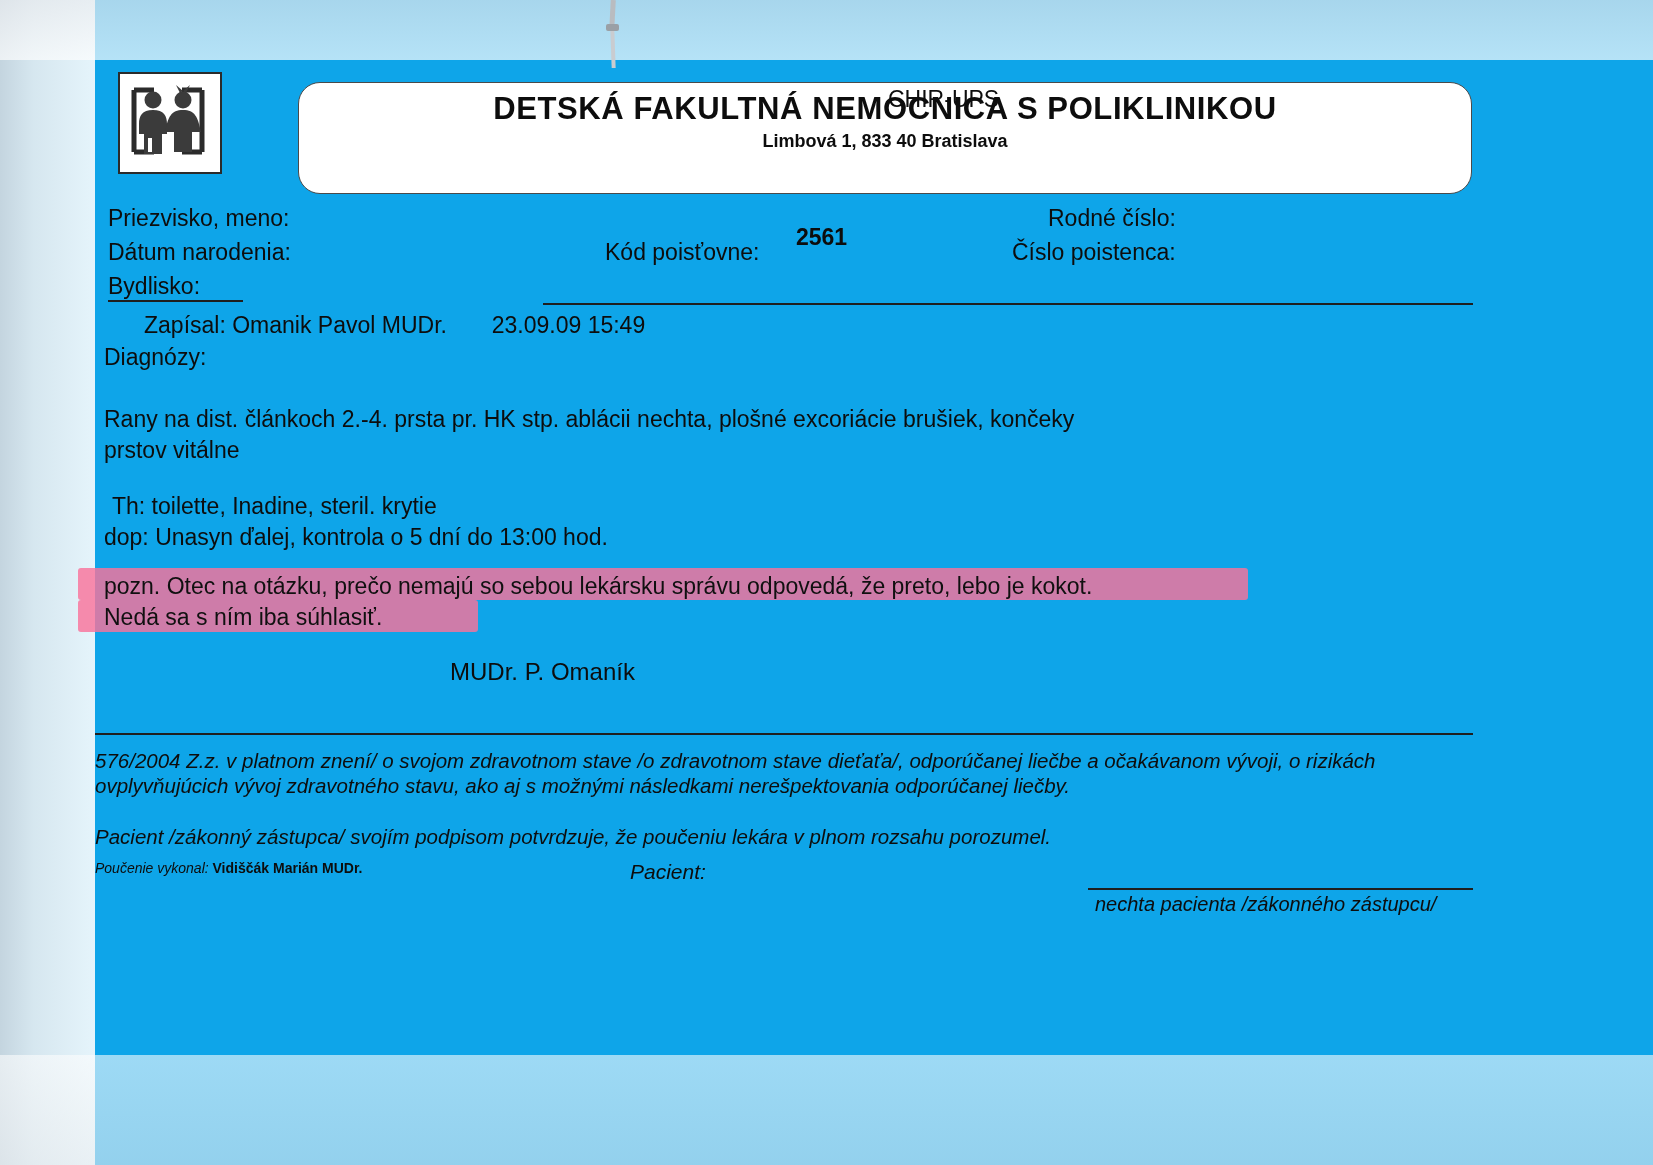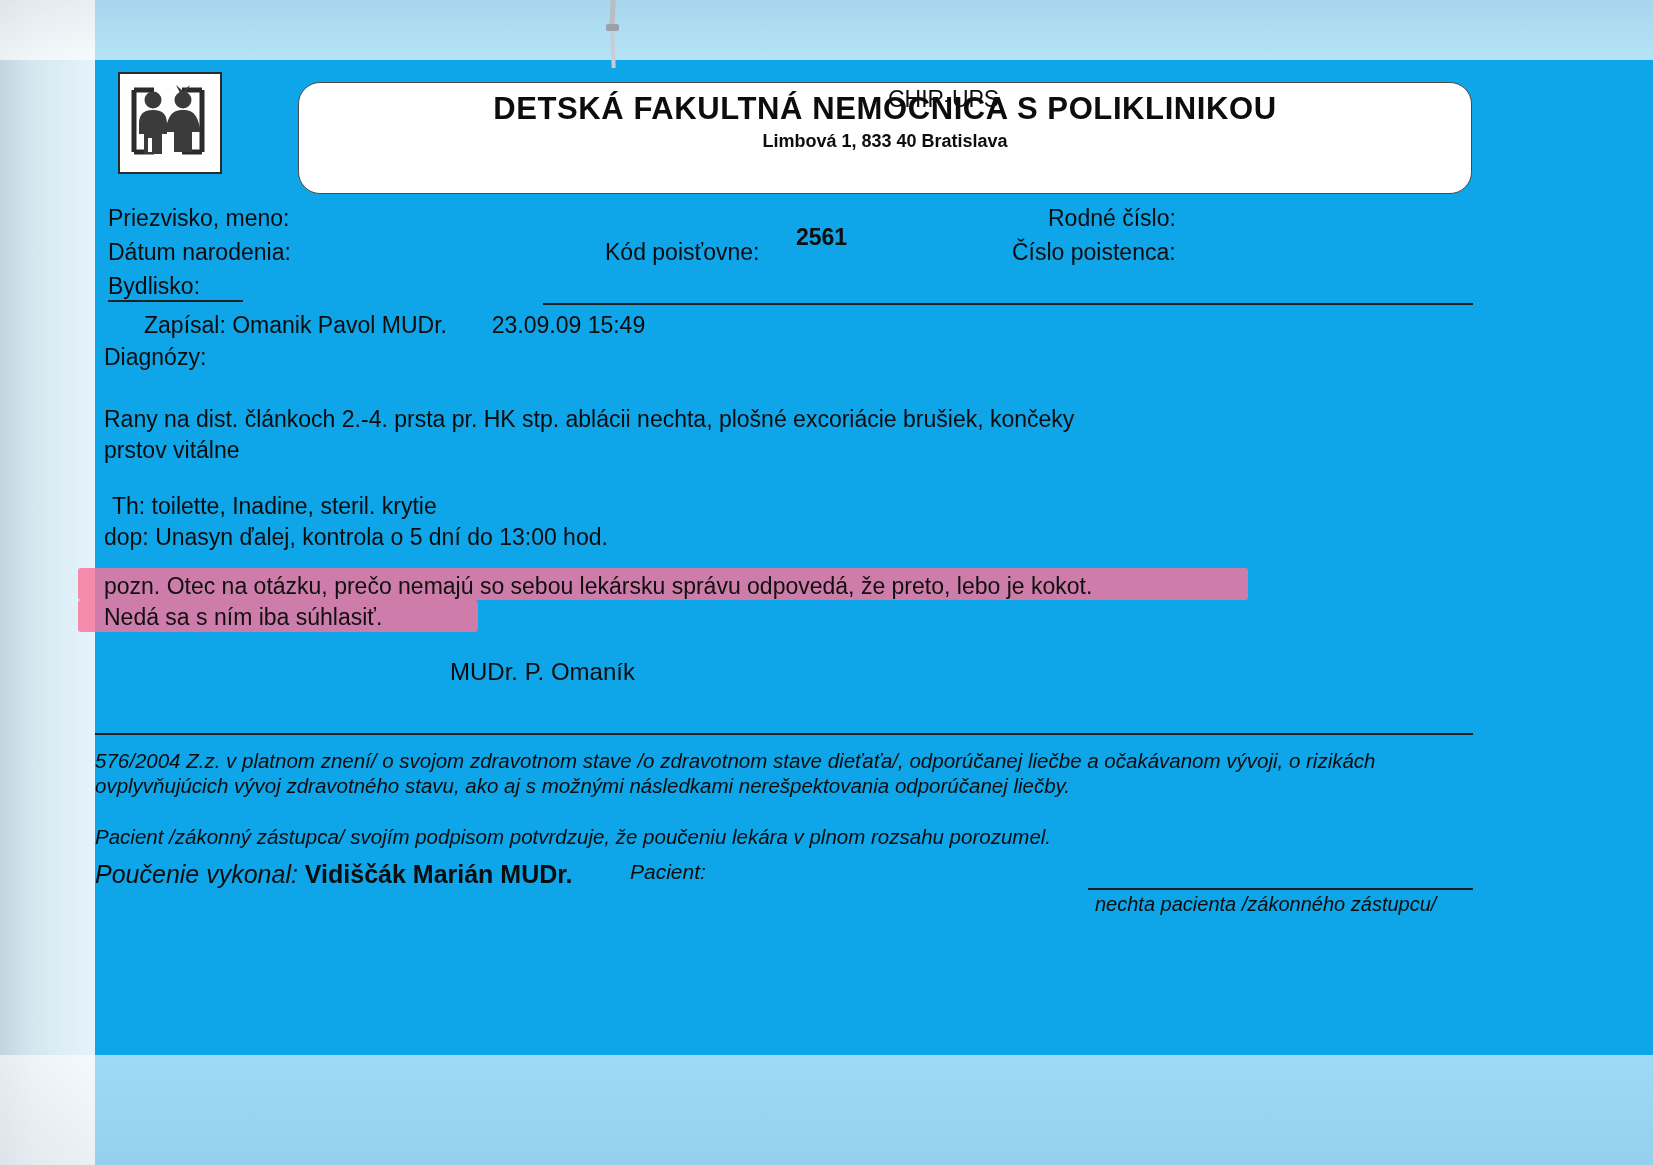--- a/index.html
+++ b/index.html
@@ -152,21 +152,21 @@
     position: absolute;
     left: 95px; top: 824px;
     width: 1378px;
     font-size: 20.5px;
     font-style: italic;
     line-height: 25px;
   }
   .instr {
     position: absolute;
     left: 95px; top: 860px;
-    font-size: 25px;
+    font-size: 14px;
     font-style: italic;
   }
   .instr b { font-style: normal; font-weight: bold; }
   .patient-lbl {
     position: absolute;
     left: 630px; top: 860px;
     font-size: 21px;
     font-style: italic;
   }
   .sign-caption {

